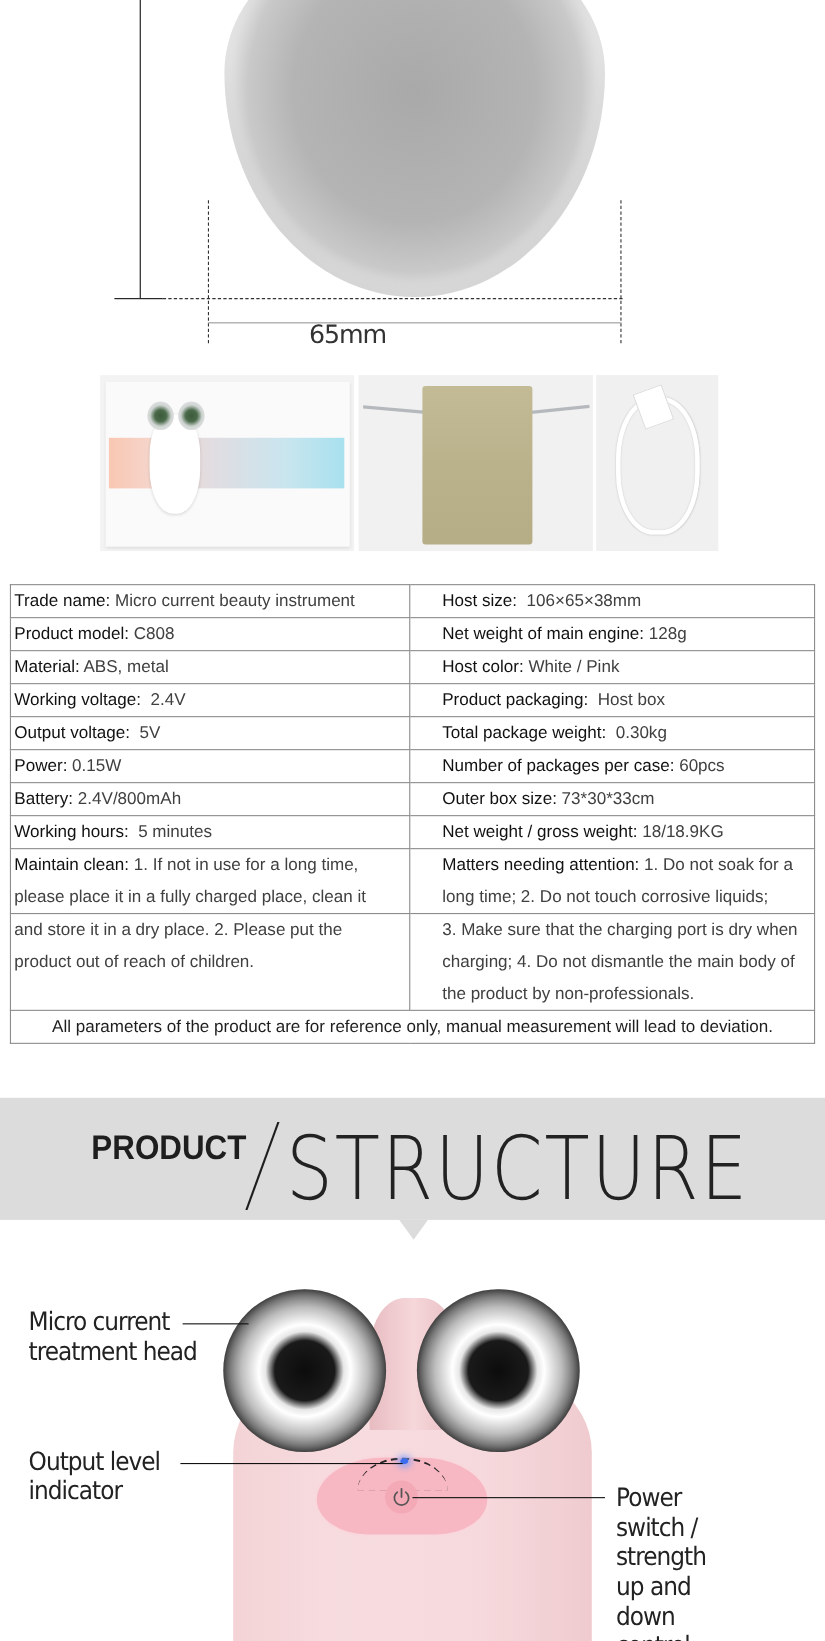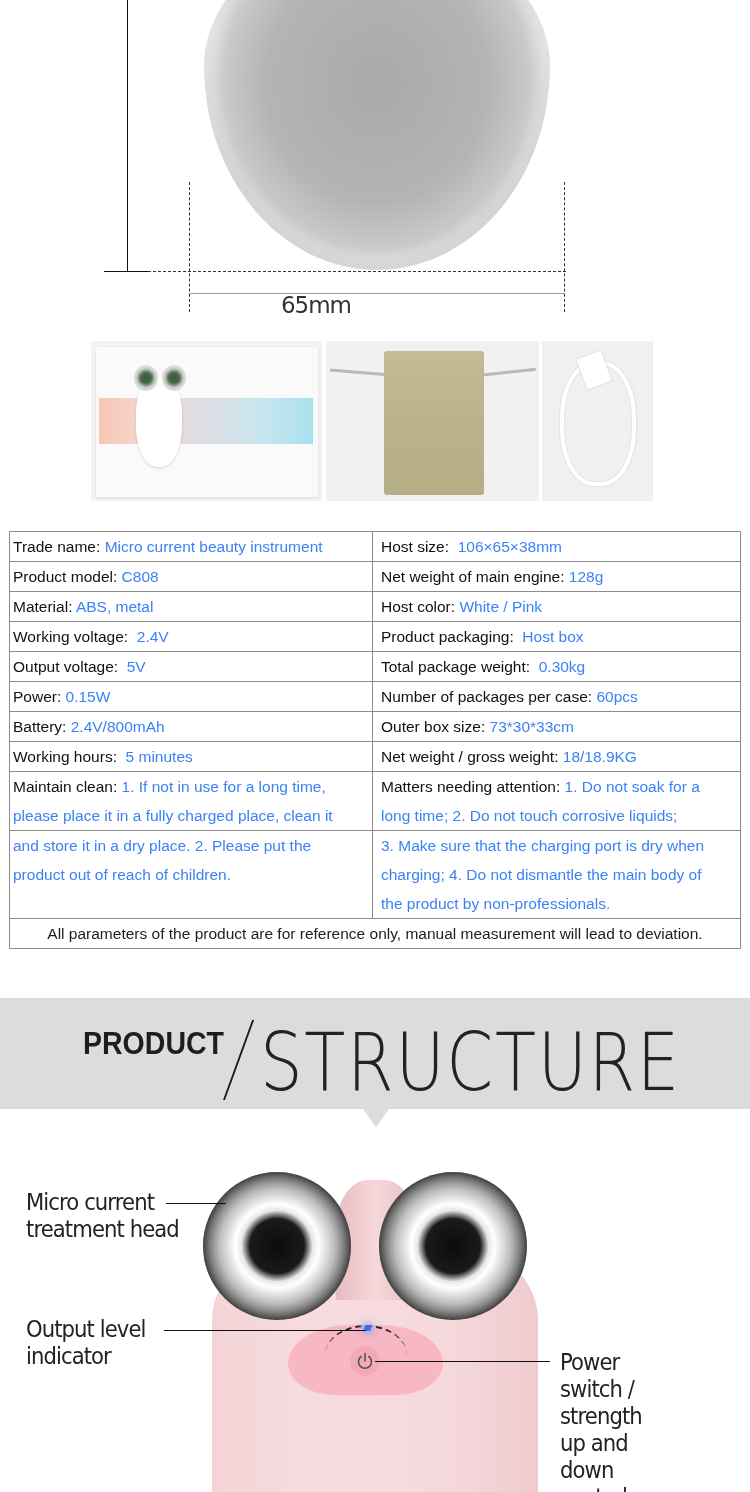--- a/index.html
+++ b/index.html
@@ -31,24 +31,24 @@
   .box-ball { position: absolute; top: 18px; width: 24px; height: 26px; border-radius: 50%; background: radial-gradient(circle at 50% 50%, #3c5a3a 0%, #4a6a4a 30%, #cfd4d2 55%, #f0f0f0 100%); }
   .bag { position: absolute; left: 58px; top: 10px; width: 100px; height: 144px; background: linear-gradient(180deg, #c2bb95 0%, #b9b28b 50%, #b5ad86 100%); border-radius: 3px; }
   .bag-string { position: absolute; top: 30px; height: 3px; background: #b5b9bd; }
   .cable-coil { position: absolute; left: 18px; top: 20px; width: 76px; height: 125px; border: 4px solid #fff; border-radius: 45%; box-shadow: 0 0 2px rgba(0,0,0,0.2), inset 0 0 2px rgba(0,0,0,0.15); }
   .cable-plug { position: absolute; left: 38px; top: 12px; width: 28px; height: 34px; background: #fff; border: 1px solid #ddd; transform: rotate(-20deg); }
 
   
   .spec-table { position: absolute; left: 9px; top: 531px; width: 732px; border-collapse: collapse; font-size: 15.5px; font-family: "Liberation Sans", sans-serif; color: #1e1e1e; }
   .spec-table td { border: 1px solid #8c8c8c; padding: 0 3px; height: 29px; vertical-align: middle; line-height: 29px; }
   .spec-table td.left { width: 363px; }
-  .spec-table td.right { padding-left: 8px; }
+  .spec-table td.right { padding-left: 29px; }
   .spec-table td.tall { line-height: 29px; vertical-align: top; padding-top: 0; }
   .spec-table .k { font-weight: normal; color: #111; }
-  .spec-table .v { color: #3b82f6; }
+  .spec-table .v { color: #404040; }
   .spec-table td.note { text-align: center; padding: 0 4px; }
 
   
   .struct-band { position: absolute; left: 0; top: 998px; width: 750px; height: 111px; background: #dcdcdc; }
   .struct-pointer { position: absolute; left: 363px; top: 1109px; width: 0; height: 0; border-left: 13px solid transparent; border-right: 13px solid transparent; border-top: 18px solid #dcdcdc; }
   .struct-small { position: absolute; left: 83px; top: 1026px; font-size: 31px; font-weight: bold; color: #1e1e1e; letter-spacing: 0px; transform: scaleX(0.92); transform-origin: left; }
   .struct-slash { position: absolute; left: 223px; top: 1020px; width: 2px; height: 80px; background: #1e1e1e; transform: skewX(-20deg); transform-origin: bottom; }
   .struct-big { position: absolute; left: 260px; top: 1016px; font-size: 80px; font-weight: 300; color: #222; letter-spacing: 2px; font-family: "DejaVu Sans", sans-serif; transform: scaleX(0.84); transform-origin: left; -webkit-text-stroke: 0; font-stretch: condensed; }
 
   

